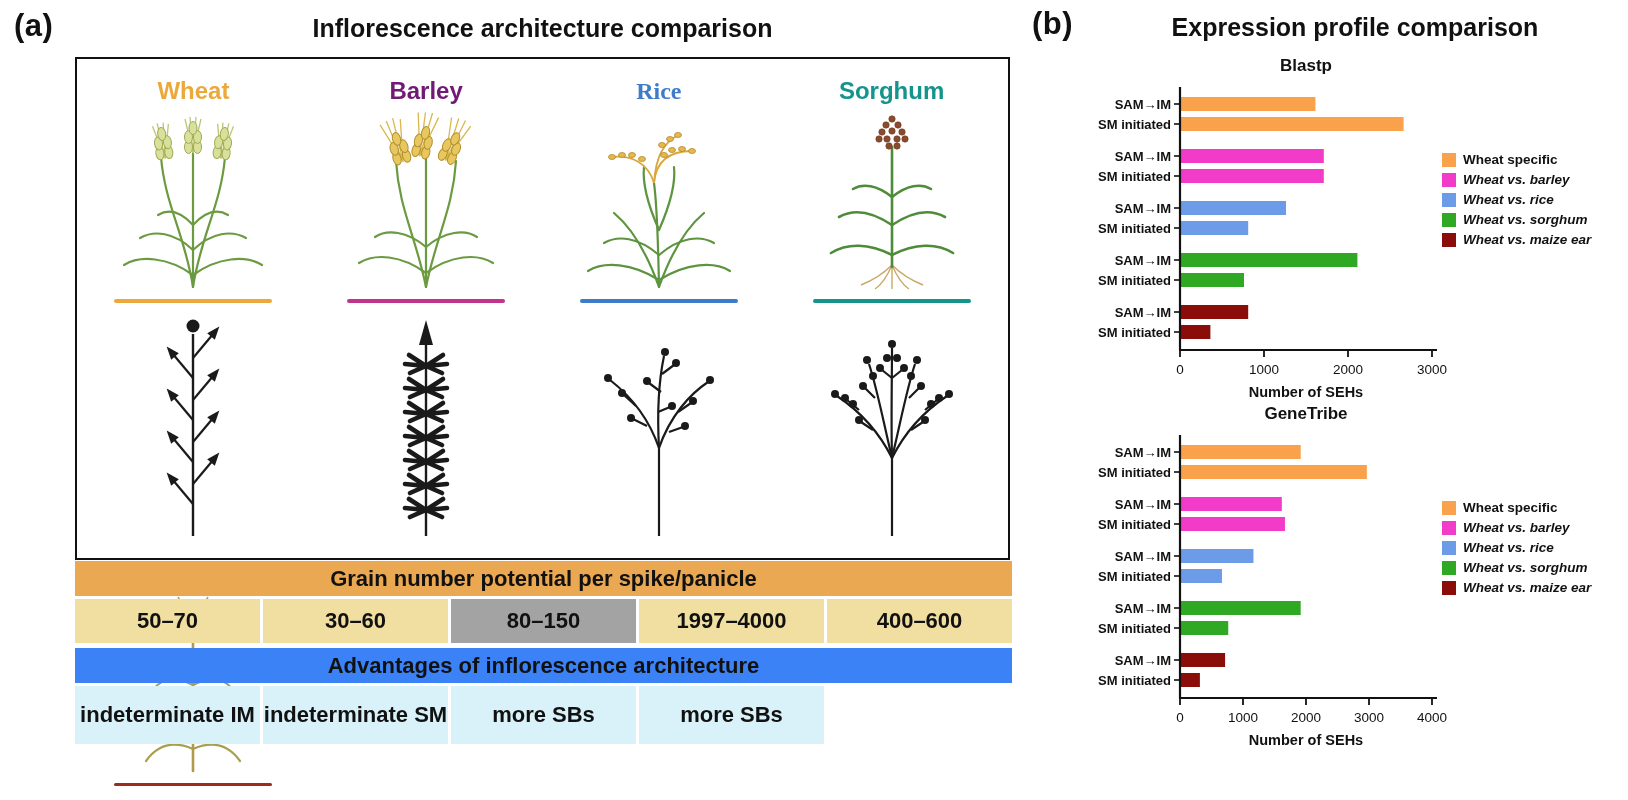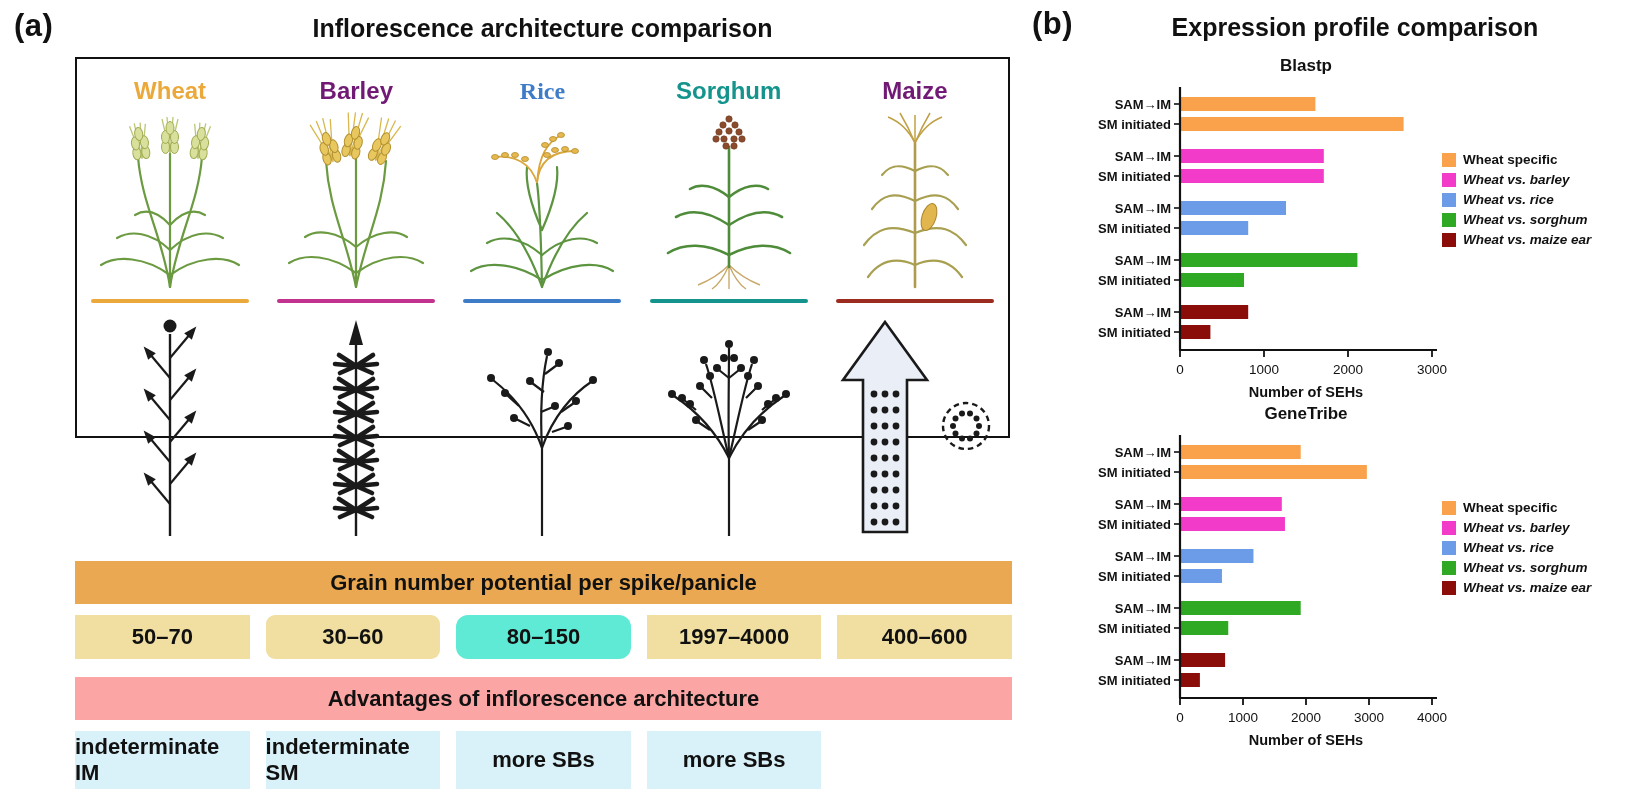--- a/index.html
+++ b/index.html
@@ -1,29 +1,29 @@
 <!DOCTYPE html>
 <html><head>
 <meta charset="utf-8">
 <style>
   *{box-sizing:border-box}
   html,body{margin:0;padding:0}
   body{width:1628px;height:800px;background:#ffffff;font-family:"Liberation Sans","DejaVu Sans",sans-serif;color:#111;position:relative;overflow:hidden}
   .abs{position:absolute}
   .panel-label{font-size:31px;font-weight:bold;letter-spacing:.5px}
   .fig-title{font-size:25px;font-weight:bold;text-align:center}
-  .crop-box{left:75px;top:57px;width:935px;height:381px;border:2.5px solid #111;display:grid;grid-template-columns:repeat(5,1fr);background:#fff}
+  .crop-box{left:75px;top:57px;width:935px;height:503px;border:2.5px solid #111;display:grid;grid-template-columns:repeat(4,1fr);background:#fff}
   .crop-col{display:flex;flex-direction:column;align-items:center;min-width:0}
   .crop-name{height:46px;display:flex;align-items:flex-end;justify-content:center;font-size:24px;font-weight:bold}
   .crop-plant{height:185px;display:flex;align-items:flex-end;justify-content:center}
   .crop-underline{width:158px;height:3.5px;margin:9px 0 5px;border-radius:2px}
   .crop-schematic{flex:1;display:flex;align-items:center;justify-content:center}
   .tbl{left:75px;top:561px;width:937px}
-  .tbl-header{height:43px;display:flex;align-items:center;justify-content:center;font-size:22px;font-weight:bold;margin-bottom:11px}
-  .tbl-row{display:grid;grid-template-columns:repeat(5,1fr);gap:16px;margin-bottom:18px}
+  .tbl-header{height:35px;display:flex;align-items:center;justify-content:center;font-size:22px;font-weight:bold;margin-bottom:3px}
+  .tbl-row{display:grid;grid-template-columns:repeat(5,1fr);gap:3px;margin-bottom:5px}
   .tbl-cell{display:flex;align-items:center;justify-content:center;font-size:22px;font-weight:bold}
   .row-grain .tbl-cell{height:44px}
   .row-adv .tbl-cell{height:58px}
   .chart-title{font-size:17px;font-weight:bold;text-align:center;width:252px}
   .legend{display:flex;flex-direction:column;gap:5px;width:190px}
   .legend-item{display:flex;align-items:center;gap:7px;font-size:13.5px;font-weight:bold;white-space:nowrap}
   .legend-item .swatch{width:14px;height:14px;display:inline-block;flex:0 0 auto}
   .legend-item:not(:first-child) .legend-label{font-style:italic}
   svg{font-family:"Liberation Sans","DejaVu Sans",sans-serif;display:block}
 </style>
@@ -357,26 +357,26 @@
         </g>
       </svg>
     </div>
   </div>
 </div>
 
 <div class="abs tbl">
   <div class="tbl-header" style="background-color: rgb(233, 168, 81);">Grain number potential per spike/panicle</div>
   <div class="tbl-row row-grain">
     <div class="tbl-cell" style="background-color: rgb(241, 223, 161);">50–70</div>
-    <div class="tbl-cell" style="background-color: rgb(241, 223, 161); border-radius: 9px;">30–60</div>
-    <div class="tbl-cell" style="background-color: #5eead4; border-radius: 12px;">80–150</div>
+    <div class="tbl-cell" style="background-color: rgb(241, 223, 161);">30–60</div>
+    <div class="tbl-cell" style="background-color: #a3a3a3;">80–150</div>
     <div class="tbl-cell" style="background-color: rgb(241, 223, 161);">1997–4000</div>
     <div class="tbl-cell" style="background-color: rgb(241, 223, 161);">400–600</div>
   </div>
-  <div class="tbl-header" style="background-color: #fca5a5;">Advantages of inflorescence architecture</div>
+  <div class="tbl-header" style="background-color: #3b82f6;">Advantages of inflorescence architecture</div>
   <div class="tbl-row row-adv">
     <div class="tbl-cell" style="background-color: rgb(217, 241, 248);">indeterminate IM</div>
     <div class="tbl-cell" style="background-color: rgb(217, 241, 248);">indeterminate SM</div>
     <div class="tbl-cell" style="background-color: rgb(217, 241, 248);">more SBs</div>
     <div class="tbl-cell" style="background-color: rgb(217, 241, 248);">more SBs</div>
   </div>
 </div>
 
 <div class="abs panel-label" style="left:1032px;top:6px">(b)</div>
 <div class="abs fig-title" style="left:1090px;top:13px;width:530px">Expression profile comparison</div>

